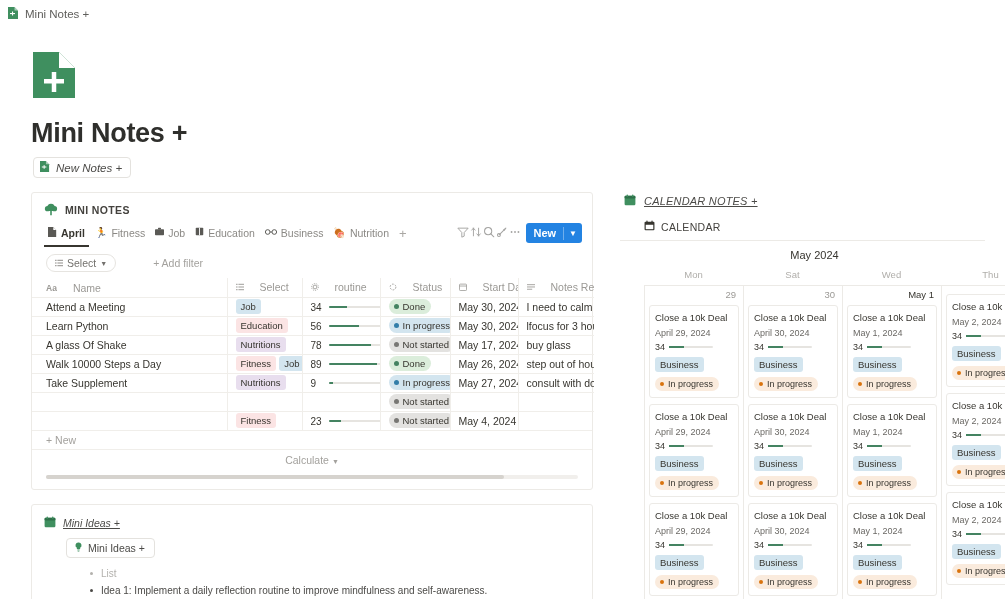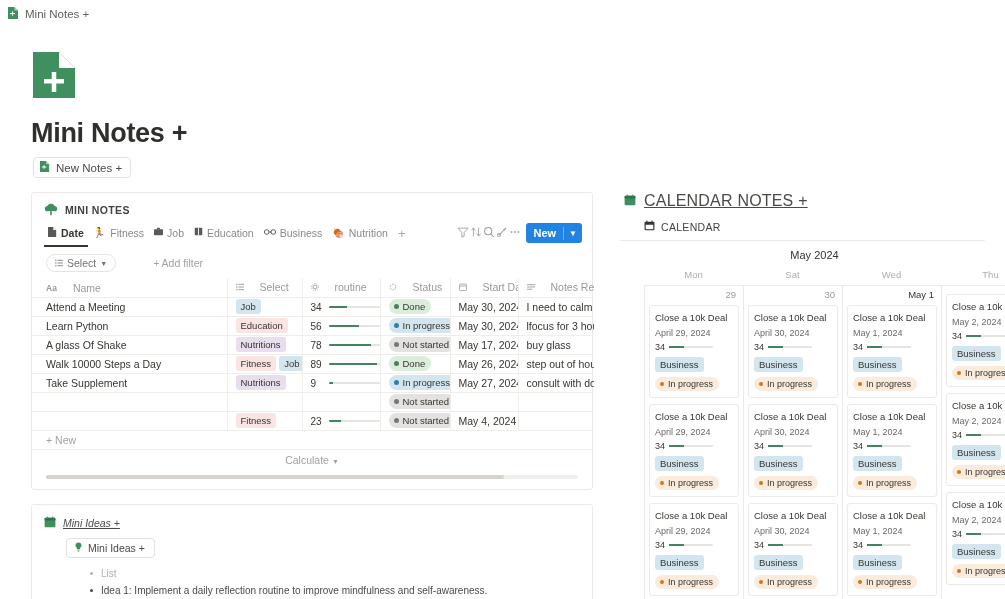--- a/index.html
+++ b/index.html
@@ -33,21 +33,21 @@
     margin: 20px 0 0 31px;
     font-size: 27px; font-weight: 700; letter-spacing: -0.3px;
     color: #2f2f2c;
   }
   .new-notes-btn {
     margin: 8px 0 0 33px;
     display: inline-flex; align-items: center; gap: 6px;
     border: 1px solid #e4e2de; border-radius: 4px;
     padding: 3px 8px 3px 6px;
     font-size: 11.5px; color: #4b4a47;
-    background: #fff; cursor: pointer;
+    background: #fff; cursor: pointer; font-style: italic;
   }
 
   
   .columns { display: flex; align-items: flex-start; margin-top: 14px; }
   .col-left { width: 600px; flex: none; padding-left: 31px; }
   .col-right { width: 385px; flex: none; padding-left: 20px; }
 
   
   .db-card {
     border: 1px solid #eceae6; border-radius: 3px;
@@ -196,21 +196,21 @@
   ul.ideas-list li::before {
     content: ""; position: absolute; left: 0; top: 7px;
     width: 3px; height: 3px; background: #4b4a47; border-radius: 50%;
   }
   ul.ideas-list li.muted { color: #b3b1ad; }
   ul.ideas-list li.muted::before { background: #b3b1ad; }
 
   
   .cal-head { display: flex; align-items: center; gap: 8px; padding-left: 4px; }
   .cal-title {
-    font-size: 16px; color: #4b4a47;
+    font-size: 11px; font-style: italic; color: #4b4a47;
     text-decoration: underline; letter-spacing: .2px; cursor: pointer;
   }
   .cal-sub {
     display: flex; align-items: center; gap: 6px;
     padding: 10px 0 0 24px; font-size: 10.5px; color: #44423e;
     letter-spacing: .3px;
   }
   .cal-body { margin-top: 7px; border-top: 1px solid #eceae6; }
   .cal-month {
     font-size: 11px; color: #37352f; padding: 8px 0 8px 24px; text-align: center;
@@ -310,21 +310,21 @@
         <div class="db-toolbar">
           <div class="tabs">
 
             <div class="tab active">
               <span class="gi">
                 <svg width="9" height="10" viewBox="0 0 11 12">
                     <path d="M0 0h6.5L10 3.5V12H0z" fill="#5a5955"></path>
                     <path d="M6.5 0L10 3.5H6.5z" fill="#fff"></path>
                   </svg>
               </span>
-              <span>Date</span>
+              <span>April</span>
             </div>
 
             <div class="tab">
               <span class="gi">🏃</span>
               <span>Fitness</span>
             </div>
 
             <div class="tab">
               <span class="gi">
                 <svg width="9" height="9" viewBox="0 0 12 12">

